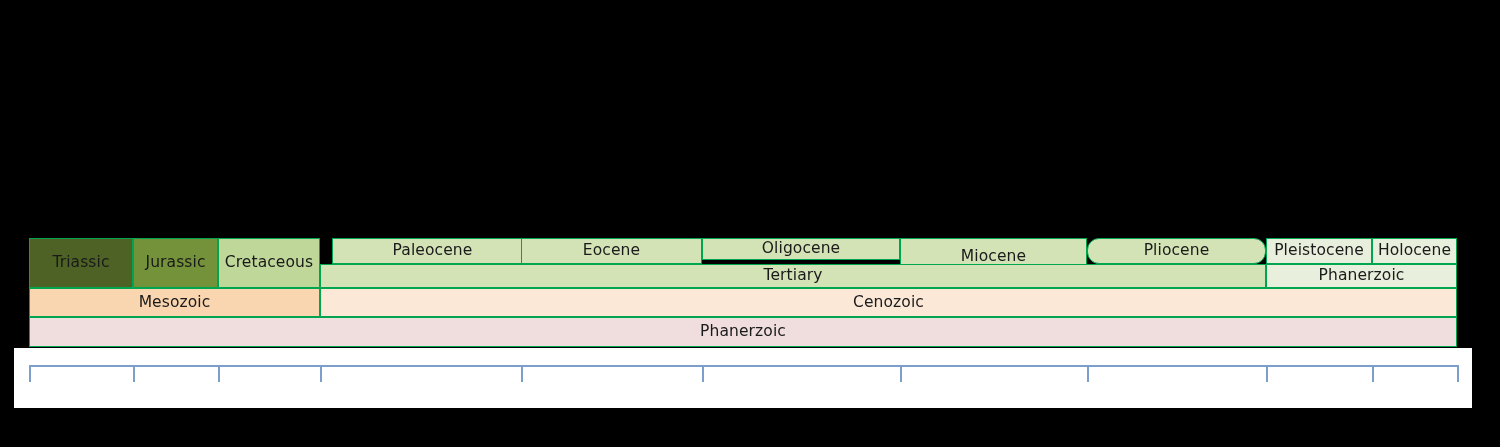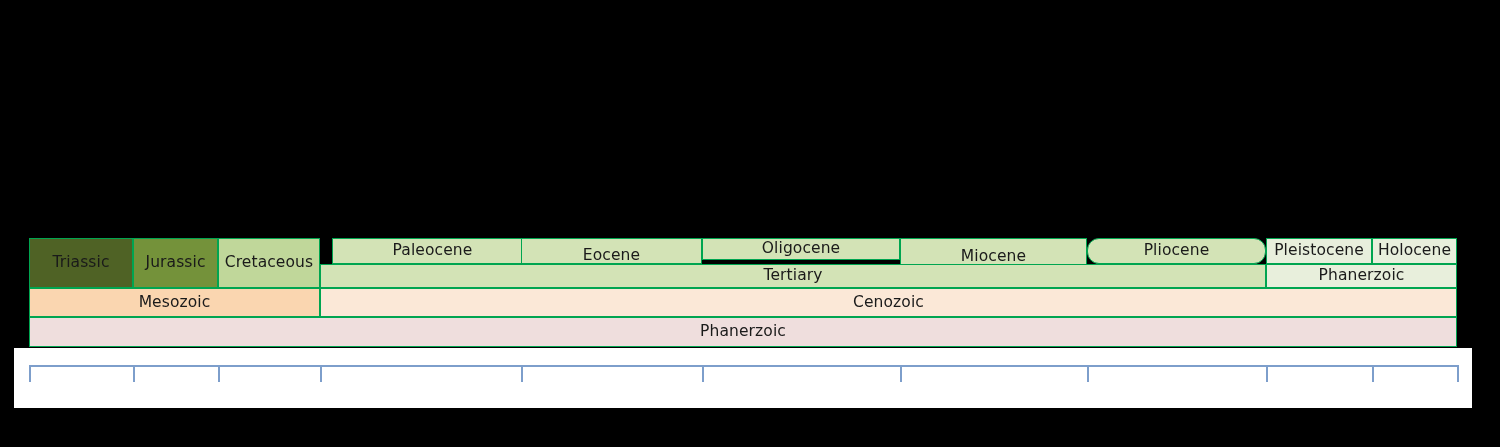--- a/index.html
+++ b/index.html
@@ -90,21 +90,21 @@
 <body>
 
 <div id="timescale-root">
 
   <div class="chart-area">
 
     <div class="band">
       <div class="cell" style="left:320px;top:238px;width:201px;height:26px;background:#d3e3b6;margin-left:12px;">
         <span>Paleocene</span>
       </div>
-      <div class="cell" style="left:521px;top:238px;width:181px;height:26px;background:#d3e3b6;align-items:flex-end;">
+      <div class="cell" style="left:521px;top:238px;width:181px;height:26px;background:#d3e3b6;">
         <span>Eocene</span>
       </div>
       <div class="cell" style="left:702px;top:238px;width:198px;height:22px;background:#d3e3b6;">
         <span>Oligocene</span>
       </div>
       <div class="cell" style="left:900px;top:238px;width:187px;height:38px;background:#d3e3b6;">
         <span>Miocene</span>
       </div>
       <div class="cell" style="left:1087px;top:238px;width:179px;height:26px;background:#d3e3b6;border-radius:12px;">
         <span>Pliocene</span>

